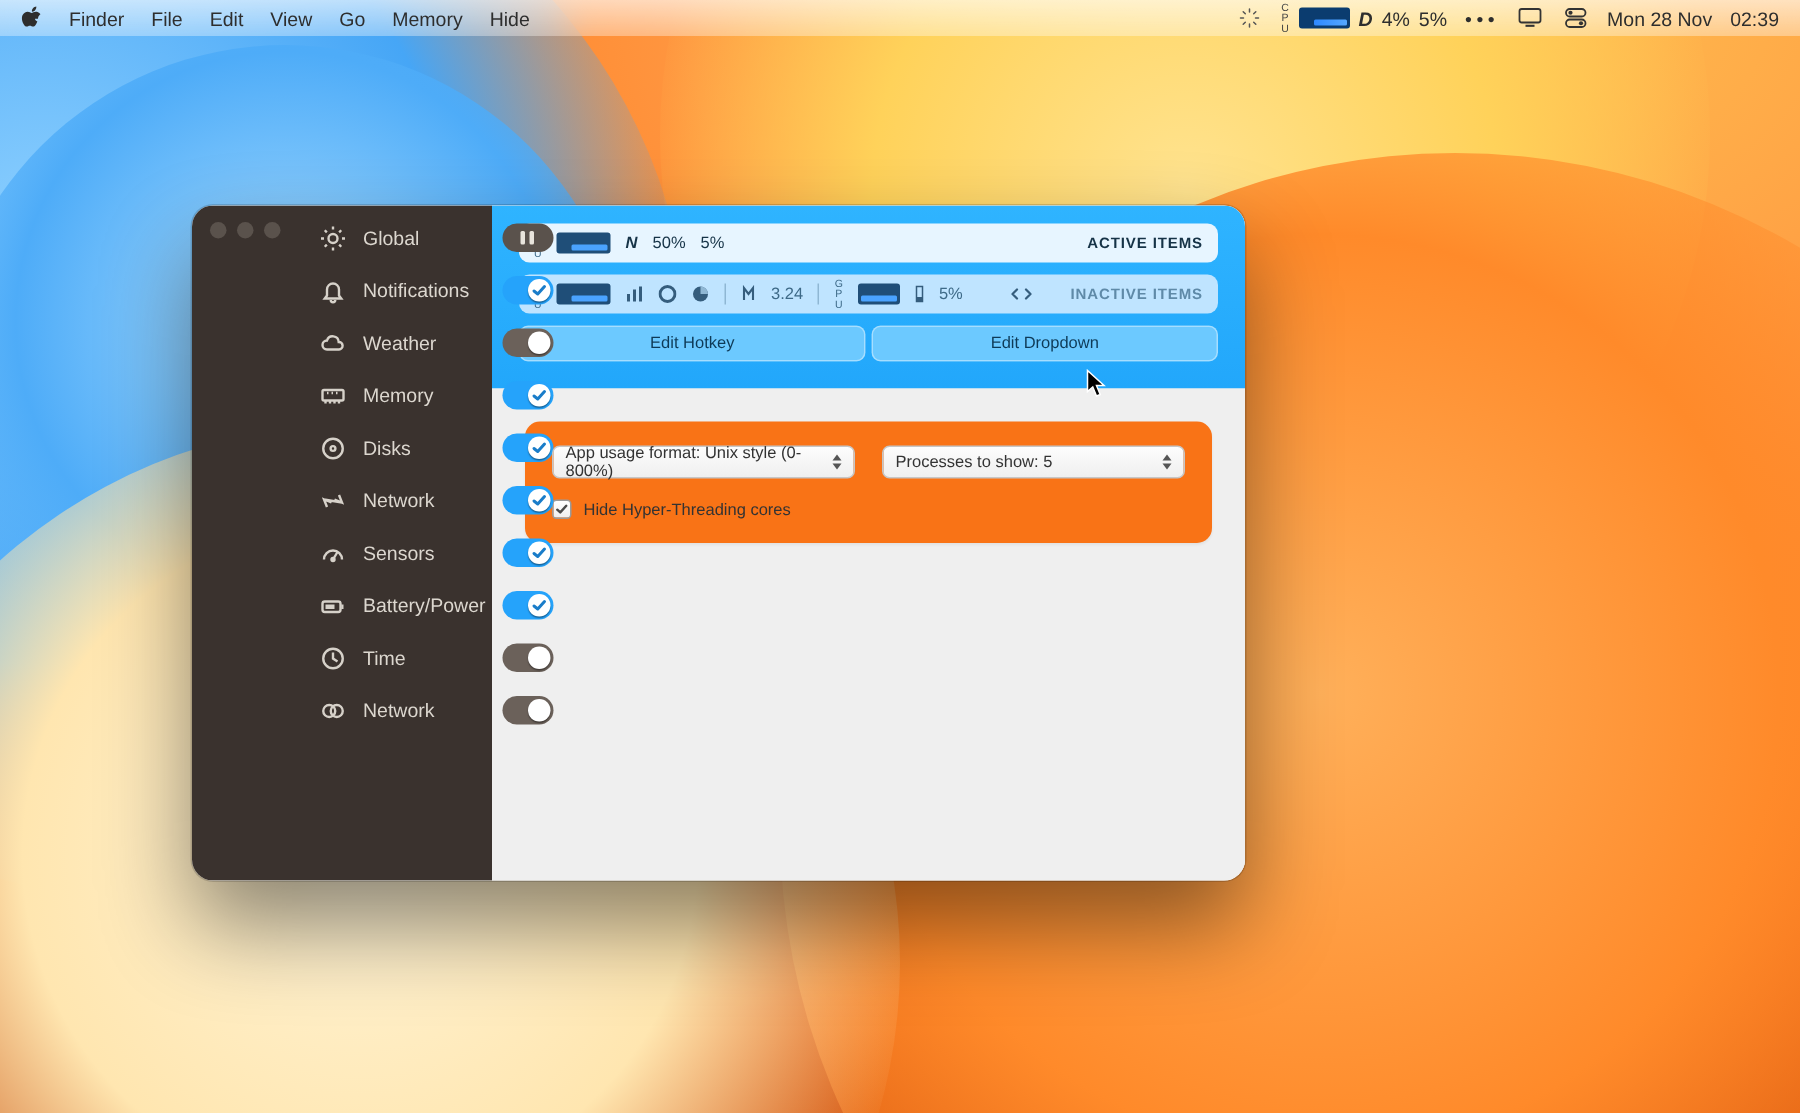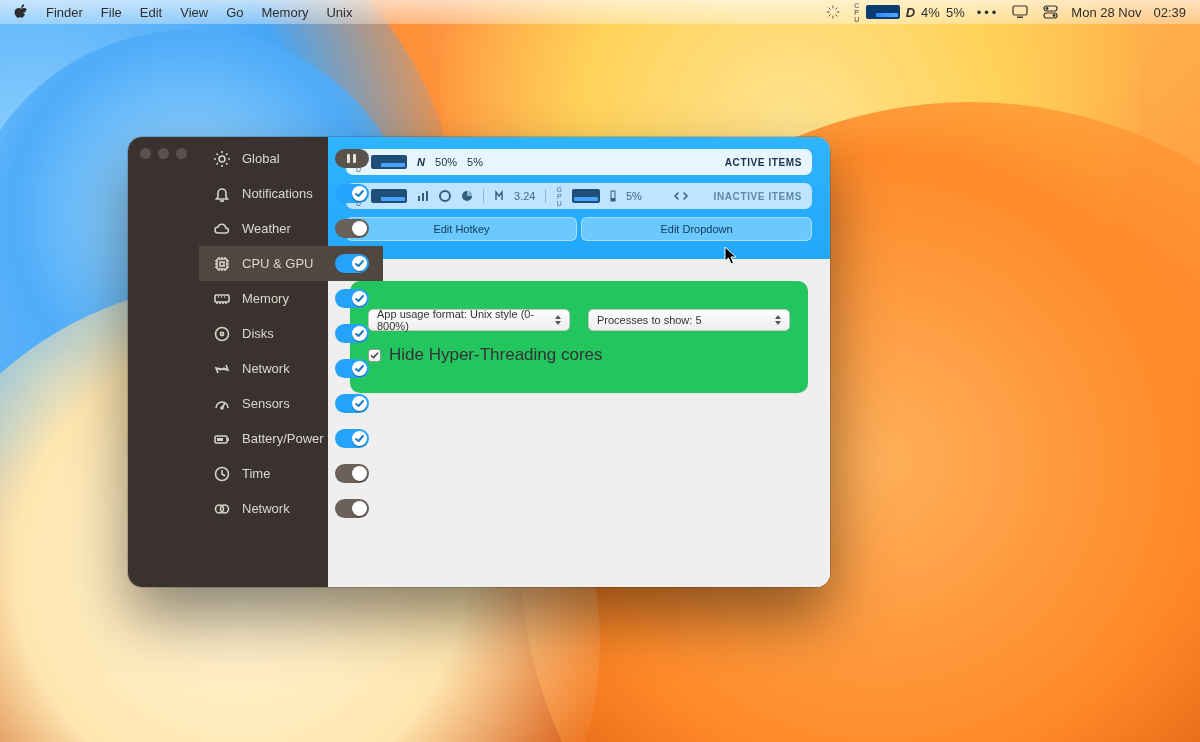--- a/index.html
+++ b/index.html
@@ -97,28 +97,28 @@
   .status-right{font-size:10px;font-weight:700;letter-spacing:.6px}
   .tiny-vert{font-size:7px;line-height:7px;display:flex;flex-direction:column;align-items:center;color:#3e6a88}
   .mini-graph{width:36px;height:14px;border-radius:2px;background:#1f4e78;position:relative;overflow:hidden}
   .mini-graph::after{content:"";position:absolute;right:2px;bottom:2px;width:24px;height:4px;background:#4aa3ff;border-radius:1px}
   .chiplet{display:inline-flex;align-items:center;gap:6px;font-size:11px}
   .chiplet svg{display:block}
   .btn-row{display:flex;gap:4px}
   .flat-btn{flex:1;height:24px;border-radius:6px;background:#6cc9ff;color:#0e3a57;font-size:11px;display:flex;align-items:center;justify-content:center;cursor:default;border:1px solid rgba(255,255,255,.4)}
 
   .content{flex:1;padding:22px;display:flex;flex-direction:column;gap:14px;background:var(--content-bg)}
-  .card{background:#22c55e;border-radius:10px;padding:28px 18px;box-shadow:0 1px 2px rgba(0,0,0,.06)}
+  .card{background:#f97316;border-radius:10px;padding:16px 18px;box-shadow:0 1px 2px rgba(0,0,0,.06)}
   .card-row{display:flex;gap:18px}
   .dropdown{flex:1;height:22px;border:1px solid #c6c6c6;border-radius:5px;background:linear-gradient(180deg,#fdfdfd,#efefef);display:flex;align-items:center;padding:0 8px;font-size:11px;color:#333;position:relative}
   .dropdown .arrows{position:absolute;right:4px;top:2px;width:14px;height:16px;display:flex;flex-direction:column;align-items:center;justify-content:center;gap:0}
   .dropdown .arrows::before,.dropdown .arrows::after{content:"";width:0;height:0;border-left:3px solid transparent;border-right:3px solid transparent}
   .dropdown .arrows::before{border-bottom:4px solid #555;margin-bottom:2px}
   .dropdown .arrows::after{border-top:4px solid #555}
-  .check-row{display:flex;align-items:center;gap:8px;margin-top:14px;font-size:17px;color:#333}
+  .check-row{display:flex;align-items:center;gap:8px;margin-top:14px;font-size:11px;color:#333}
   .checkbox{width:13px;height:13px;border:1px solid #9b9b9b;border-radius:3px;background:linear-gradient(180deg,#fff,#efefef);display:flex;align-items:center;justify-content:center}
   .checkbox svg{display:block}
 
   .cursor{position:absolute;z-index:50;pointer-events:none}
 </style>
 </head>
 <body>
 
 <div class="bg-layer">
   <div class="swirl blue1"></div>
@@ -134,21 +134,21 @@
       <svg width="14" height="16" viewBox="0 0 14 16">
           <path fill="#2e2e2e" d="M11.3 8.5c0-2 1.6-2.9 1.7-3-1-1.4-2.4-1.6-2.9-1.6-1.2-.1-2.4.7-3 .7-.6 0-1.6-.7-2.6-.7C3 4 1.8 4.8 1.1 6 .1 7.8.8 10.6 1.8 12.1c.5.8 1.2 1.6 2 1.6.8 0 1.1-.5 2.1-.5s1.3.5 2.1.5c.9 0 1.5-.8 2-1.6.6-.9.9-1.8.9-1.8s-1.6-.6-1.6-1.8zM9.5 2.7C10 2.1 10.3 1.2 10.2.3c-.8 0-1.7.5-2.2 1.2-.5.6-.9 1.5-.7 2.3.8.1 1.7-.4 2.2-1.1z"></path>
         </svg>
     </span>
     <span class="menu-item app-name">Finder</span>
     <span class="menu-item">File</span>
     <span class="menu-item">Edit</span>
     <span class="menu-item">View</span>
     <span class="menu-item">Go</span>
     <span class="menu-item">Memory</span>
-    <span class="menu-item">Unix</span>
+    <span class="menu-item">Hide</span>
   </div>
   <div class="right">
     <span class="mb-icon">
       <svg width="14" height="14" viewBox="0 0 14 14">
           <g stroke="#555" stroke-width="1" stroke-linecap="round">
             <line x1="7" y1="1" x2="7" y2="3"></line>
             <line x1="7" y1="11" x2="7" y2="13"></line>
             <line x1="1" y1="7" x2="3" y2="7"></line>
             <line x1="11" y1="7" x2="13" y2="7"></line>
             <line x1="2.8" y1="2.8" x2="4.2" y2="4.2"></line>
@@ -234,37 +234,20 @@
               <path d="M5 13a3 3 0 0 1 0-6 4 4 0 0 1 7.8 1A2.5 2.5 0 0 1 13 13H5z"></path>
             </svg>
           </span>
           <span class="side-label">Weather</span>
           <span class="side-ctrl">
             <span class="pill off">
               <span class="knob"></span>
             </span>
           </span>
         </div>
-        <div class="side-item selected">
-          <span class="side-icon">
-            <svg width="18" height="18" viewBox="0 0 18 18">
-              <rect x="4" y="4" width="10" height="10" rx="1"></rect>
-              <rect x="7" y="7" width="4" height="4"></rect>
-              <path d="M6 4V2M9 4V2M12 4V2M6 16v-2M9 16v-2M12 16v-2M2 6h2M2 9h2M2 12h2M14 6h2M14 9h2M14 12h2"></path>
-            </svg>
-          </span>
-          <span class="side-label">CPU &amp; GPU</span>
-          <span class="side-ctrl">
-            <span class="pill on">
-              <span class="knob"><svg width="15" height="15" viewBox="0 0 15 15">
-                  <polyline points="4,8 6.5,10 11,5" fill="none" stroke="#1a7dc9" stroke-width="2" stroke-linecap="round" stroke-linejoin="round"></polyline>
-                </svg></span>
-            </span>
-          </span>
-        </div>
         <div class="side-item">
           <span class="side-icon">
             <svg width="18" height="18" viewBox="0 0 18 18">
               <rect x="2" y="5" width="14" height="7" rx="1"></rect>
               <path d="M4 12v2M7 12v2M10 12v2M13 12v2"></path>
               <path d="M5 7h1M8 7h1M11 7h1"></path>
             </svg>
           </span>
           <span class="side-label">Memory</span>
           <span class="side-ctrl">

